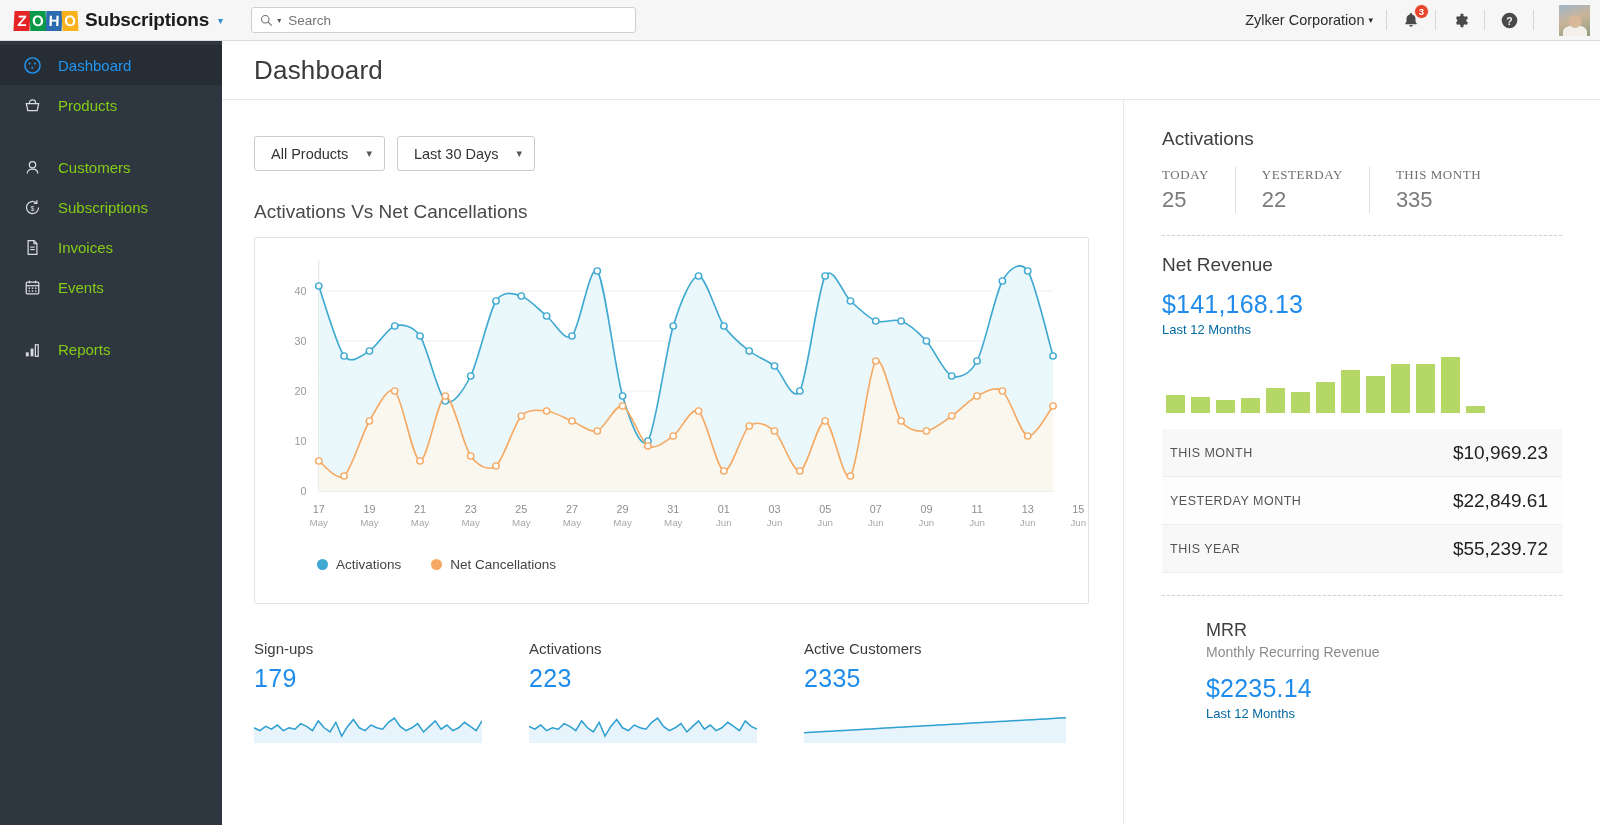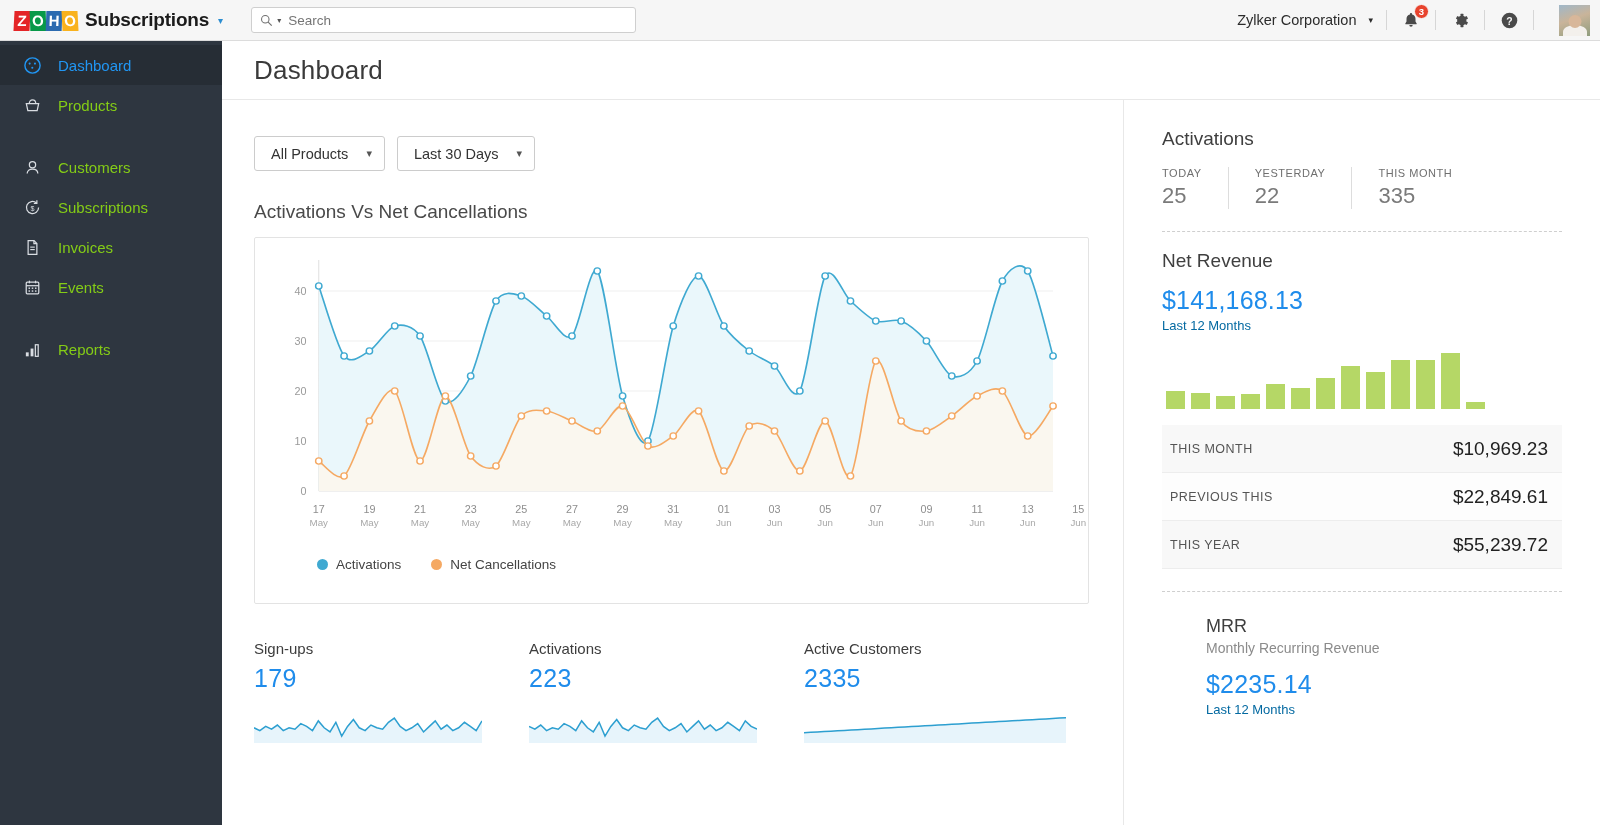--- a/index.html
+++ b/index.html
@@ -140,21 +140,21 @@
   .metric-label { font-size:15px; color:#3d3d3d; margin-bottom:7px; }
   .metric-value { font-size:25px; color:#1f8ceb; font-weight:normal; margin-bottom:12px; letter-spacing:.3px; }
   .spark { width:228px; height:38px; display:block; }
   .metric.wide .spark { width:262px; }
 
   
   .rp-title { font-size:19px; color:#3f3f3f; font-weight:normal; }
   .rp-stats { display:flex; margin-top:17px; }
   .rp-stat { padding-right:26px; }
   .rp-stat + .rp-stat { border-left:1px solid #dddddd; padding-left:26px; }
-  .rp-stat-label { font-size:11px; color:#6f6f6f; letter-spacing:.55px; }
+  .rp-stat-label { font-size:13px; color:#6f6f6f; letter-spacing:.55px;font-family:Liberation Serif, serif; }
   .rp-stat-value { font-size:22px; color:#7a7a7a; margin-top:4px; font-weight:normal; }
   .dashed { border-top:1px dashed #cfcfcf; margin:22px 0 0 0; }
 
   .rp-bignum { font-size:25px; color:#1f8ceb; letter-spacing:.2px; margin-top:14px; }
   .rp-sub { font-size:13px; color:#0369a1; margin-top:3px; }
 
   .bars { display:flex; align-items:flex-end; gap:6px; height:58px; margin:18px 0 0 4px; }
   .bar { width:19px; background:#b5d766; }
 
   .rev-table { margin-top:16px; }
@@ -193,21 +193,21 @@
     <div class="search-wrap">
       <svg class="search-ico" viewBox="0 0 16 16">
         <circle cx="6.5" cy="6.5" r="4.6" fill="none" stroke="#6f6f6f" stroke-width="1.3"></circle>
         <line x1="10" y1="10" x2="14.4" y2="14.4" stroke="#6f6f6f" stroke-width="1.4"></line>
       </svg>
       <span class="search-caret">▾</span>
       <input class="search-input" type="text" placeholder="Search" style="">
     </div>
 
     <div class="topbar-right">
-      <div style="display:flex;align-items:center;cursor:pointer;gap:8px;">
+      <div style="display:flex;align-items:center;cursor:pointer;">
         <span class="org-name">Zylker Corporation</span>
         <span class="org-caret">▾</span>
       </div>
 
       <div class="tb-sep"></div>
 
       <div class="tb-icon">
         <svg width="18" height="18" viewBox="0 0 20 20">
           <path d="M10 2.2c-.7 0-1.2.5-1.2 1.2v.5C6.4 4.4 5 6.3 5 8.7v3.1l-1.3 2.1c-.2.4.1.8.5.8h11.6c.4 0 .7-.4.5-.8L15 11.8V8.7c0-2.4-1.4-4.3-3.8-4.8v-.5c0-.7-.5-1.2-1.2-1.2z" fill="#4a4a4a"></path>
           <path d="M8.1 15.6a1.9 1.9 0 0 0 3.8 0z" fill="#4a4a4a"></path>
@@ -550,21 +550,21 @@
                 <div class="bar" style="height: 56px; background: rgb(181, 215, 102);"></div>
                 <div class="bar" style="height: 6.72px; background: rgb(181, 215, 102);"></div>
               </div>
 
             <div class="rev-table">
               <div class="rev-row">
                 <span class="rev-label">THIS MONTH</span>
                 <span class="rev-value">$10,969.23</span>
               </div>
               <div class="rev-row">
-                <span class="rev-label">PREVIOUS THIS</span>
+                <span class="rev-label">YESTERDAY MONTH</span>
                 <span class="rev-value">$22,849.61</span>
               </div>
               <div class="rev-row">
                 <span class="rev-label">THIS YEAR</span>
                 <span class="rev-value">$55,239.72</span>
               </div>
             </div>
           </div>
 
           <div class="dashed"></div>

